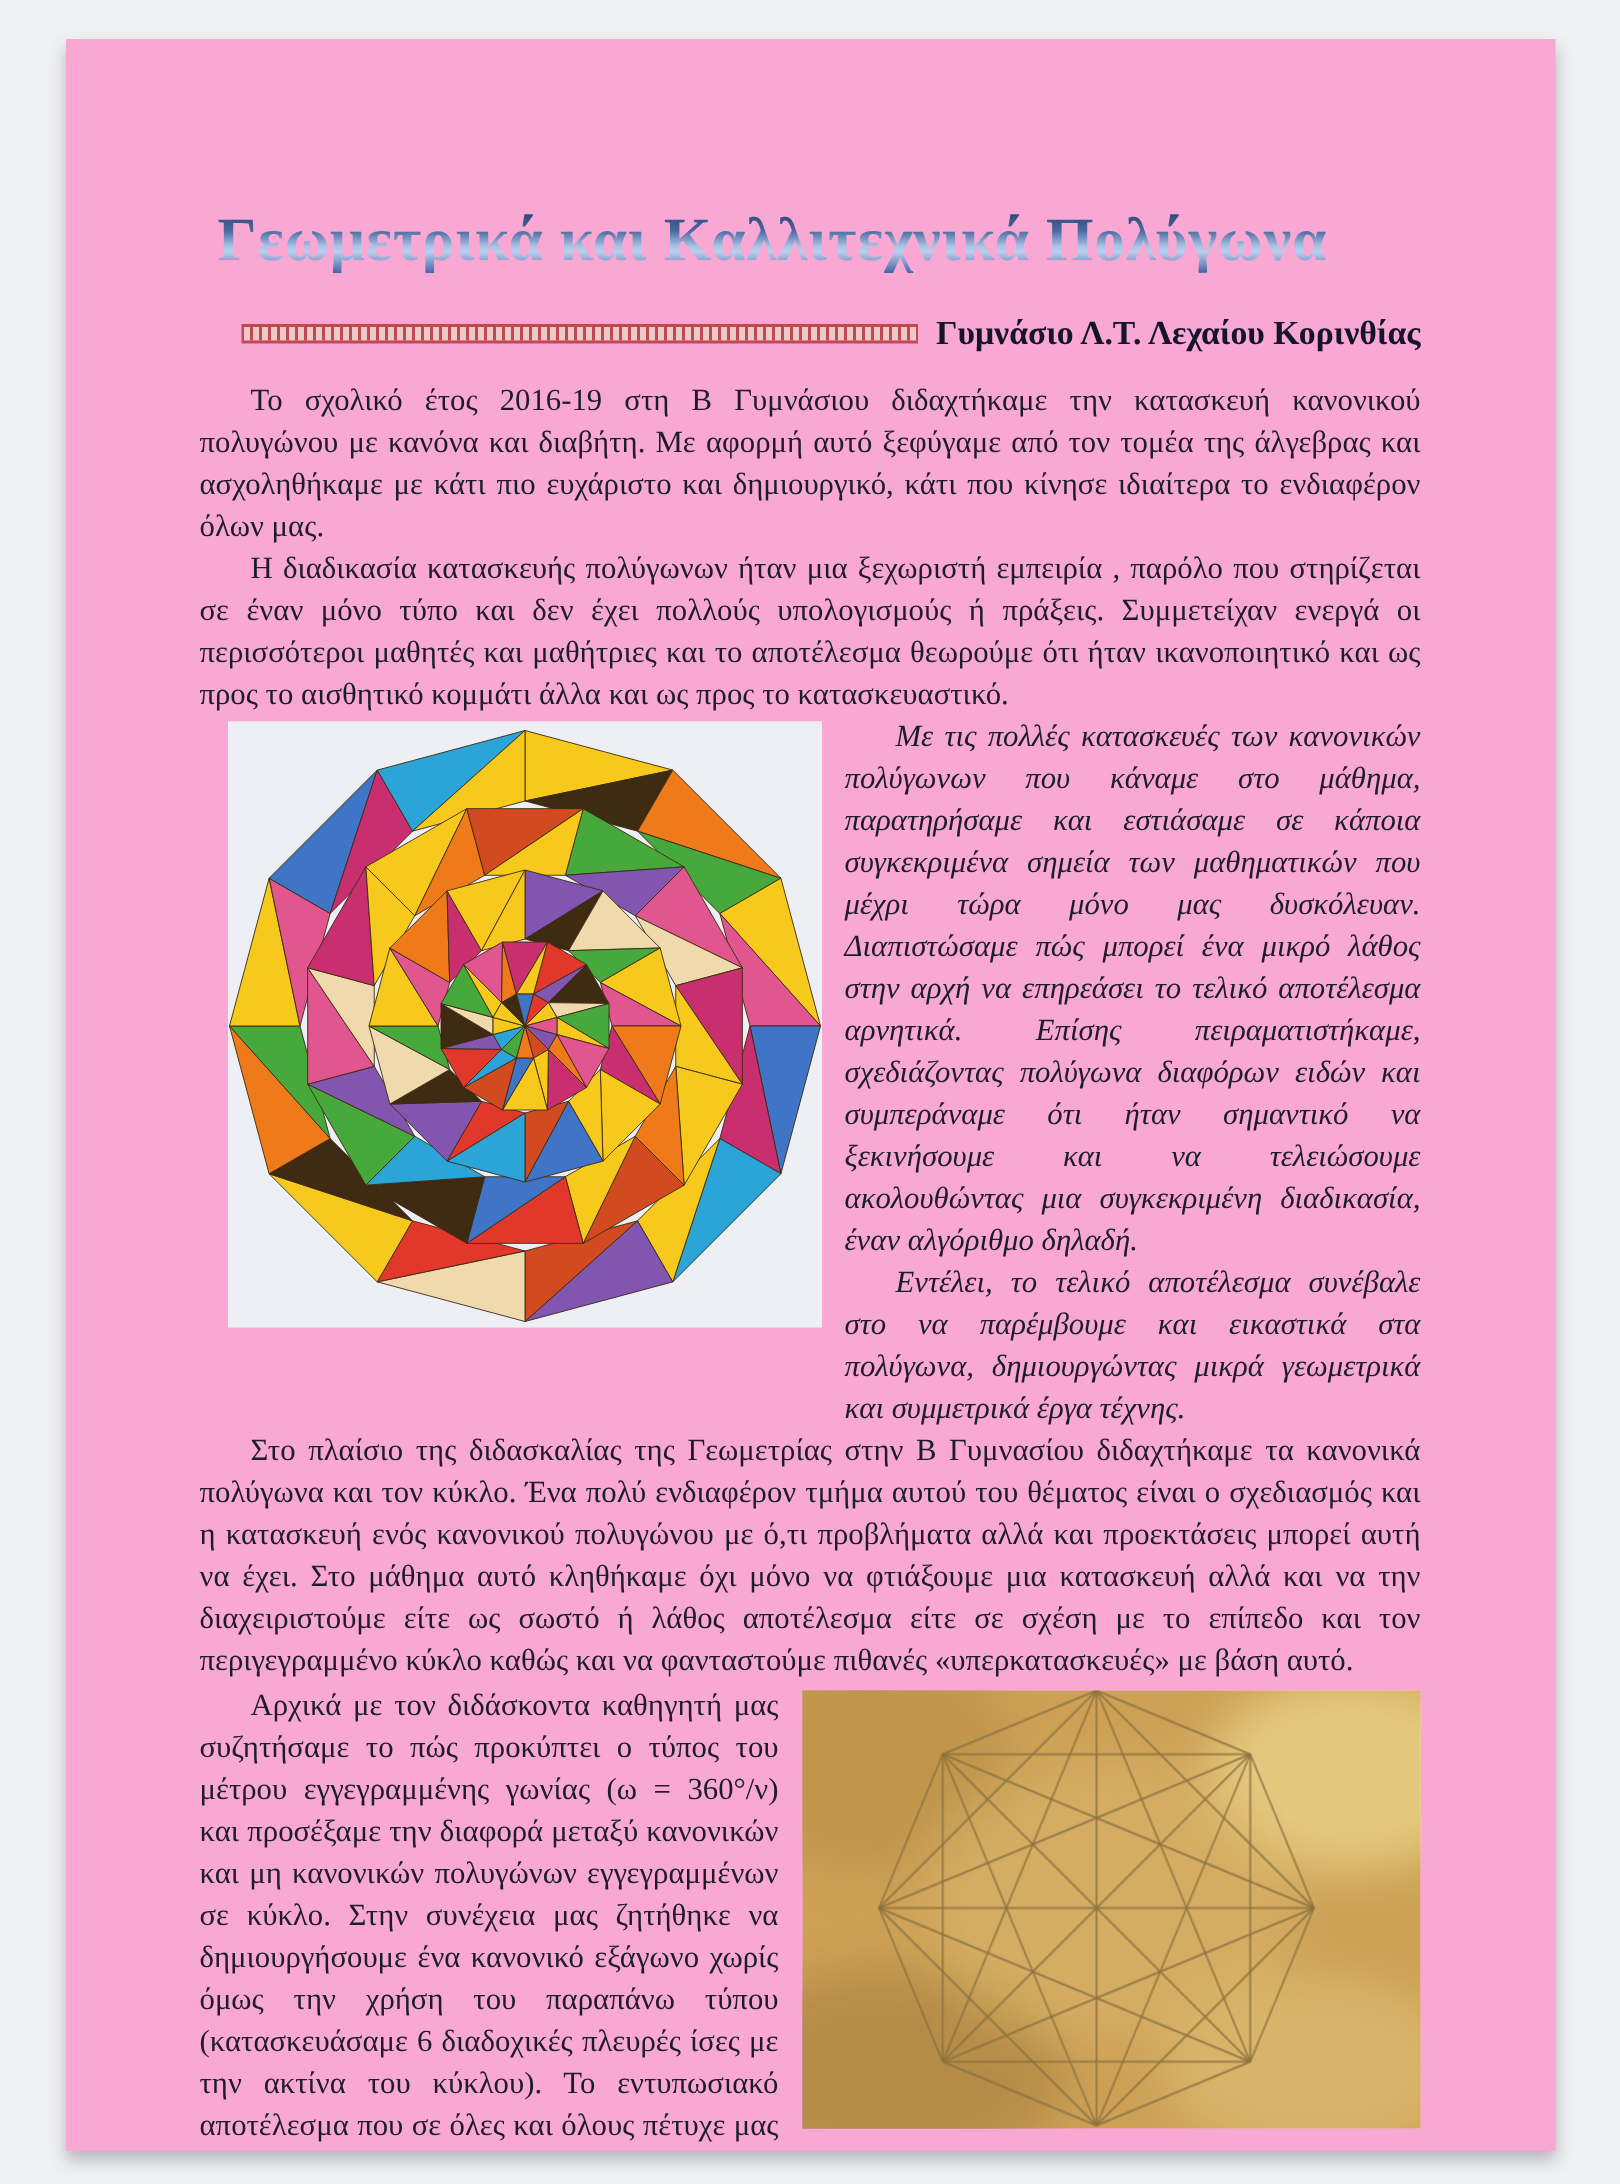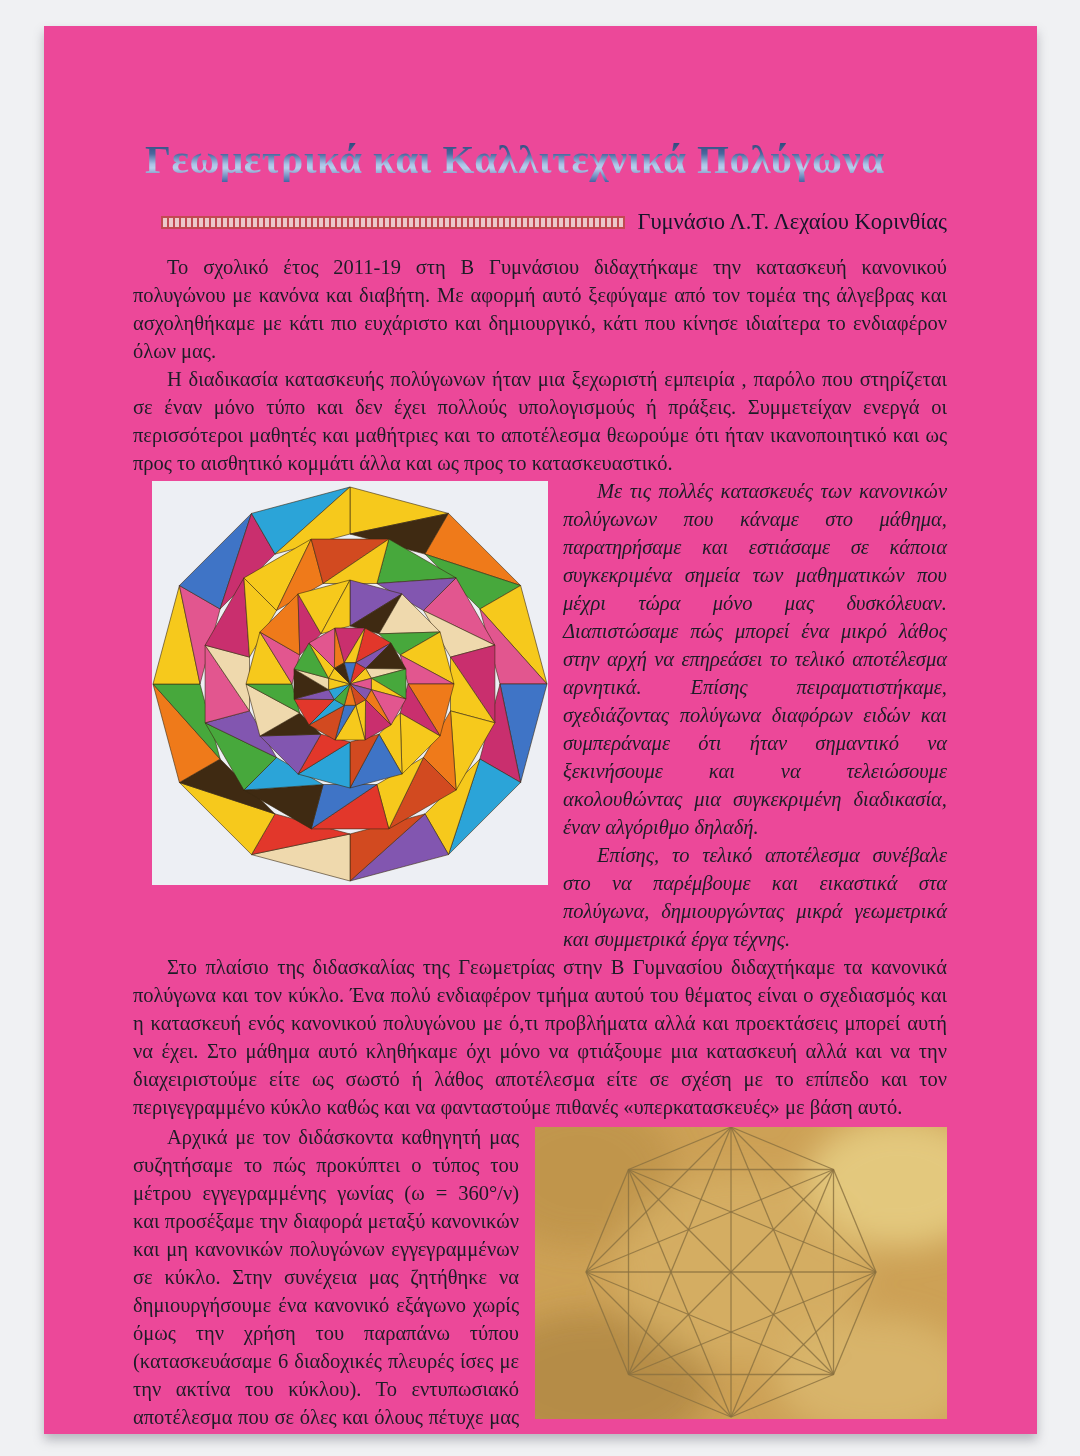--- a/index.html
+++ b/index.html
@@ -6,21 +6,21 @@
     margin: 0; padding: 0;
     width: 1080px; height: 1456px;
     overflow: hidden;
     background: #f0f1f3;
     font-family: "Liberation Serif", "DejaVu Serif", serif;
   }
   .page {
     position: absolute;
     left: 44px; top: 26px;
     width: 993px; height: 1408px;
-    background: #ec4899;
+    background: #f9a8d4;
     box-shadow: 0 6px 10px rgba(90,90,105,.38);
     box-sizing: border-box;
     padding: 110px 90px 0 89px;
     overflow: hidden;
   }
   .title {
     margin: 0 0 0 12px;
     font-size: 41px;
     font-weight: bold;
     letter-spacing: .5px;
@@ -45,21 +45,21 @@
   }
   .sep-rail {
     flex: 1;
     height: 9px;
     border-top: 2px solid #c24952;
     border-bottom: 2px solid #c24952;
     background: repeating-linear-gradient(90deg, #c24952 0 2px, #ecc9cb 2px 6px);
   }
   .author {
     font-size: 22.5px;
-    font-weight: normal;
+    font-weight: bold;
     color: #15152a;
     white-space: nowrap;
   }
   article {
     margin-top: 18px;
     font-size: 20.5px;
     line-height: 28px;
     color: #1d1d27;
   }
   article p {
@@ -90,21 +90,21 @@
 <div class="page">
 
   <h1 class="title">Γεωμετρικά και Καλλιτεχνικά Πολύγωνα</h1>
 
   <div class="sep-row">
     <div class="sep-rail"></div>
     <span class="author">Γυμνάσιο Λ.Τ. Λεχαίου Κορινθίας</span>
   </div>
 
   <article>
-    <p>Το σχολικό έτος 2011-19 στη Β Γυμνάσιου διδαχτήκαμε την κατασκευή κανονικού πολυγώνου με κανόνα και διαβήτη. Με αφορμή αυτό ξεφύγαμε από τον τομέα της άλγεβρας και ασχοληθήκαμε με κάτι πιο ευχάριστο και δημιουργικό, κάτι που κίνησε ιδιαίτερα το ενδιαφέρον όλων μας.</p>
+    <p>Το σχολικό έτος 2016-19 στη Β Γυμνάσιου διδαχτήκαμε την κατασκευή κανονικού πολυγώνου με κανόνα και διαβήτη. Με αφορμή αυτό ξεφύγαμε από τον τομέα της άλγεβρας και ασχοληθήκαμε με κάτι πιο ευχάριστο και δημιουργικό, κάτι που κίνησε ιδιαίτερα το ενδιαφέρον όλων μας.</p>
     <p>Η διαδικασία κατασκευής πολύγωνων ήταν μια ξεχωριστή εμπειρία , παρόλο που στηρίζεται σε έναν μόνο τύπο και δεν έχει πολλούς υπολογισμούς ή πράξεις. Συμμετείχαν ενεργά οι περισσότεροι μαθητές και μαθήτριες και το αποτέλεσμα θεωρούμε ότι ήταν ικανοποιητικό και ως προς το αισθητικό κομμάτι άλλα και ως προς το κατασκευαστικό.</p>
 
     <div class="row1">
       <figure class="mandala-fig">
         <svg width="396" height="404" viewBox="0 0 396 404" xmlns="http://www.w3.org/2000/svg">
             <rect x="0" y="0" width="396" height="404" fill="#edeff4"></rect>
             <polygon points="198.0,6.0 296.5,32.4 198.0,53.0" fill="#f6c91c" stroke="#3a2a12" stroke-width="0.6" stroke-linejoin="round"></polygon>
             <polygon points="296.5,32.4 273.0,73.1 198.0,53.0" fill="#3f2a12" stroke="#3a2a12" stroke-width="0.6" stroke-linejoin="round"></polygon>
             <polygon points="296.5,32.4 368.6,104.5 273.0,73.1" fill="#ef7a1a" stroke="#3a2a12" stroke-width="0.6" stroke-linejoin="round"></polygon>
             <polygon points="368.6,104.5 327.9,128.0 273.0,73.1" fill="#47a83c" stroke="#3a2a12" stroke-width="0.6" stroke-linejoin="round"></polygon>
@@ -209,21 +209,21 @@
             <polygon points="192.3,224.3 182.4,218.6 198,203" fill="#47a83c" stroke="#3a2a12" stroke-width="0.6" stroke-linejoin="round"></polygon>
             <polygon points="182.4,218.6 176.7,208.7 198,203" fill="#2ba4d8" stroke="#3a2a12" stroke-width="0.6" stroke-linejoin="round"></polygon>
             <polygon points="176.7,208.7 176.7,197.3 198,203" fill="#f6c91c" stroke="#3a2a12" stroke-width="0.6" stroke-linejoin="round"></polygon>
             <polygon points="176.7,197.3 182.4,187.4 198,203" fill="#f6c91c" stroke="#3a2a12" stroke-width="0.6" stroke-linejoin="round"></polygon>
             <polygon points="182.4,187.4 192.3,181.7 198,203" fill="#3f2a12" stroke="#3a2a12" stroke-width="0.6" stroke-linejoin="round"></polygon>
             <polygon points="192.3,181.7 203.7,181.7 198,203" fill="#3f74c6" stroke="#3a2a12" stroke-width="0.6" stroke-linejoin="round"></polygon>
           </svg>
       </figure>
       <div class="col">
         <p>Με τις πολλές κατασκευές των κανονικών πολύγωνων που κάναμε στο μάθημα, παρατηρήσαμε και εστιάσαμε σε κάποια συγκεκριμένα σημεία των μαθηματικών που μέχρι τώρα μόνο μας δυσκόλευαν. Διαπιστώσαμε πώς μπορεί ένα μικρό λάθος στην αρχή να επηρεάσει το τελικό αποτέλεσμα αρνητικά. Επίσης πειραματιστήκαμε, σχεδιάζοντας πολύγωνα διαφόρων ειδών και συμπεράναμε ότι ήταν σημαντικό να ξεκινήσουμε και να τελειώσουμε ακολουθώντας μια συγκεκριμένη διαδικασία, έναν αλγόριθμο δηλαδή.</p>
-        <p>Επίσης, το τελικό αποτέλεσμα συνέβαλε στο να παρέμβουμε και εικαστικά στα πολύγωνα, δημιουργώντας μικρά γεωμετρικά και συμμετρικά έργα τέχνης.</p>
+        <p>Εντέλει, το τελικό αποτέλεσμα συνέβαλε στο να παρέμβουμε και εικαστικά στα πολύγωνα, δημιουργώντας μικρά γεωμετρικά και συμμετρικά έργα τέχνης.</p>
       </div>
     </div>
 
     <p>Στο πλαίσιο της διδασκαλίας της Γεωμετρίας στην Β Γυμνασίου διδαχτήκαμε τα κανονικά πολύγωνα και τον κύκλο. Ένα πολύ ενδιαφέρον τμήμα αυτού του θέματος είναι ο σχεδιασμός και η κατασκευή ενός κανονικού πολυγώνου με ό,τι προβλήματα αλλά και προεκτάσεις μπορεί αυτή να έχει. Στο μάθημα αυτό κληθήκαμε όχι μόνο να φτιάξουμε μια κατασκευή αλλά και να την διαχειριστούμε είτε ως σωστό ή λάθος αποτέλεσμα είτε σε σχέση με το επίπεδο και τον περιγεγραμμένο κύκλο καθώς και να φανταστούμε πιθανές «υπερκατασκευές» με βάση αυτό.</p>
 
     <div class="row2">
       <div class="col">
         <p>Αρχικά με τον διδάσκοντα καθηγητή μας συζητήσαμε το πώς προκύπτει ο τύπος του μέτρου εγγεγραμμένης γωνίας (ω = 360°/ν) και προσέξαμε την διαφορά μεταξύ κανονικών και μη κανονικών πολυγώνων εγγεγραμμένων σε κύκλο. Στην συνέχεια μας ζητήθηκε να δημιουργήσουμε ένα κανονικό εξάγωνο χωρίς όμως την χρήση του παραπάνω τύπου (κατασκευάσαμε 6 διαδοχικές πλευρές ίσες με την ακτίνα του κύκλου). Το εντυπωσιακό αποτέλεσμα που σε όλες και όλους πέτυχε μας κίνησε το ενδιαφέρον και την περιέργεια για το πώς</p>
       </div>
       <figure class="sketch-fig">

